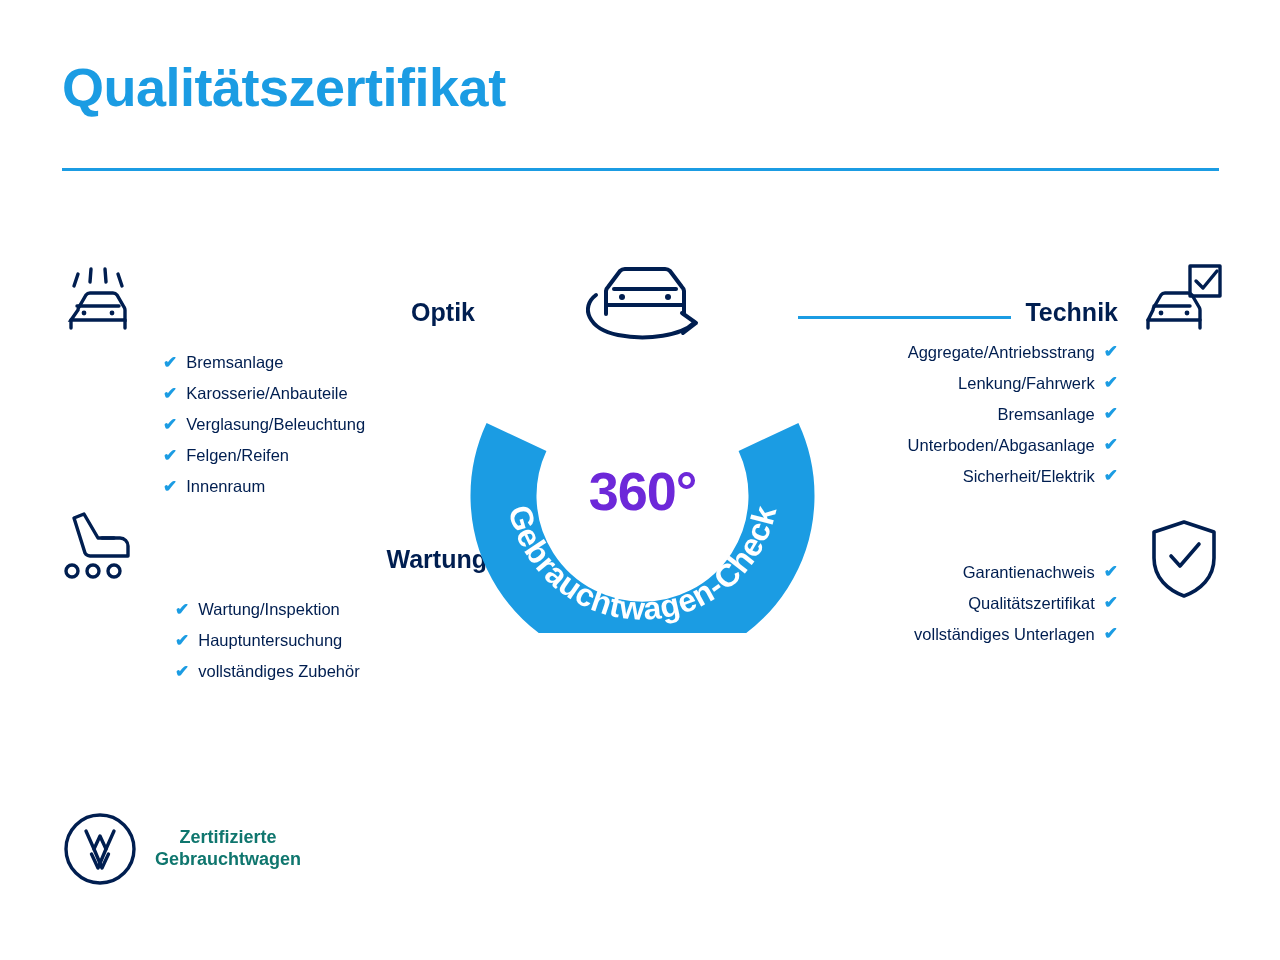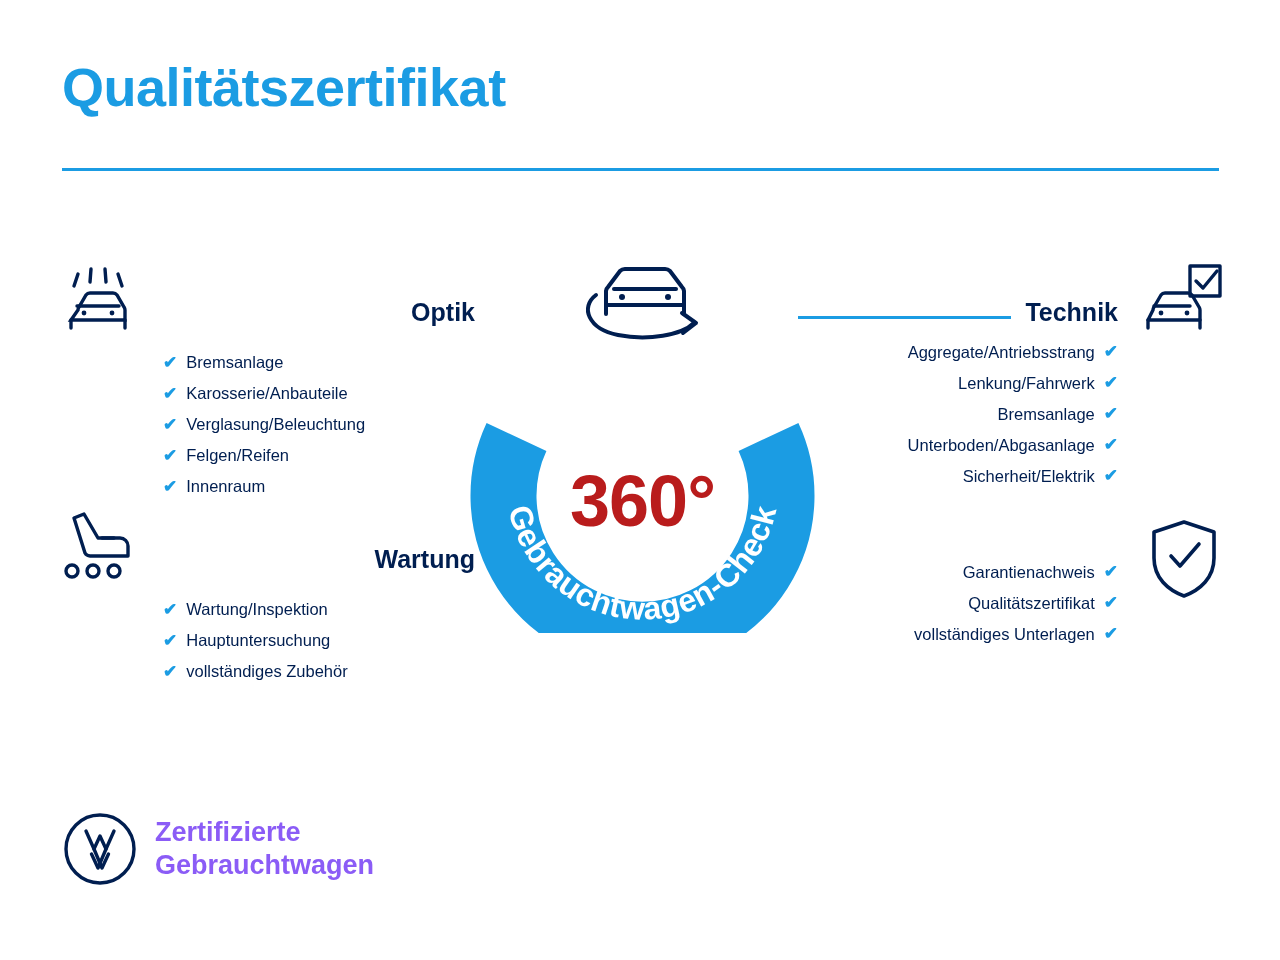--- a/index.html
+++ b/index.html
@@ -99,21 +99,21 @@
   }
   .items.right li .check {
     color: #1b9ce3;
     font-weight: bold;
     font-size: 17px;
     margin-left: 9px;
   }
 
   
   #block-optik   { left: 163px; top: 300px; width: 312px; }
-  #block-wartung { left: 163px; top: 547px; width: 312px; }
+  #block-wartung { left: 175px; top: 547px; width: 312px; }
   #block-technik { left: 798px; top: 300px; width: 320px; }
   #block-garantie{ left: 798px; top: 547px; width: 320px; }
 
   
   .icon-box {
     position: absolute;
   }
   #icon-optik    { left: 58px;  top: 258px; }
   #icon-wartung  { left: 58px;  top: 505px; }
   #icon-technik  { left: 1140px; top: 258px; }
@@ -133,23 +133,23 @@
     top: 88px;
     width: 345px;
     height: 300px;
   }
   .badge-number {
     position: absolute;
     left: 0;
     top: 215px;
     width: 345px;
     text-align: center;
-    font-size: 72px;
-    font-weight: bold;
-    color: #b91c1c;
+    font-size: 54px;
+    font-weight: bold;
+    color: #6d28d9;
     letter-spacing: -1px;
   }
   .badge-car {
     position: absolute;
     left: 100px;
     top: 0px;
     width: 150px;
     height: 105px;
   }
 
@@ -160,25 +160,26 @@
     top: 812px;
     display: flex;
     align-items: center;
   }
   #footer .vw-mark {
     width: 74px;
     height: 74px;
   }
   #footer .footer-text {
     margin-left: 18px;
-    font-size: 27px;
+    font-size: 18px;
     font-weight: bold;
     line-height: 1.22;
-    color: #8b5cf6;
+    color: #0f766e;
     white-space: pre-line;
+    text-align: center;
   }
 </style>
 </head>
 <body>
 
 <div class="page">
 
   <div class="title">Qualitätszertifikat</div>
   <div class="title-rule"></div>
 

